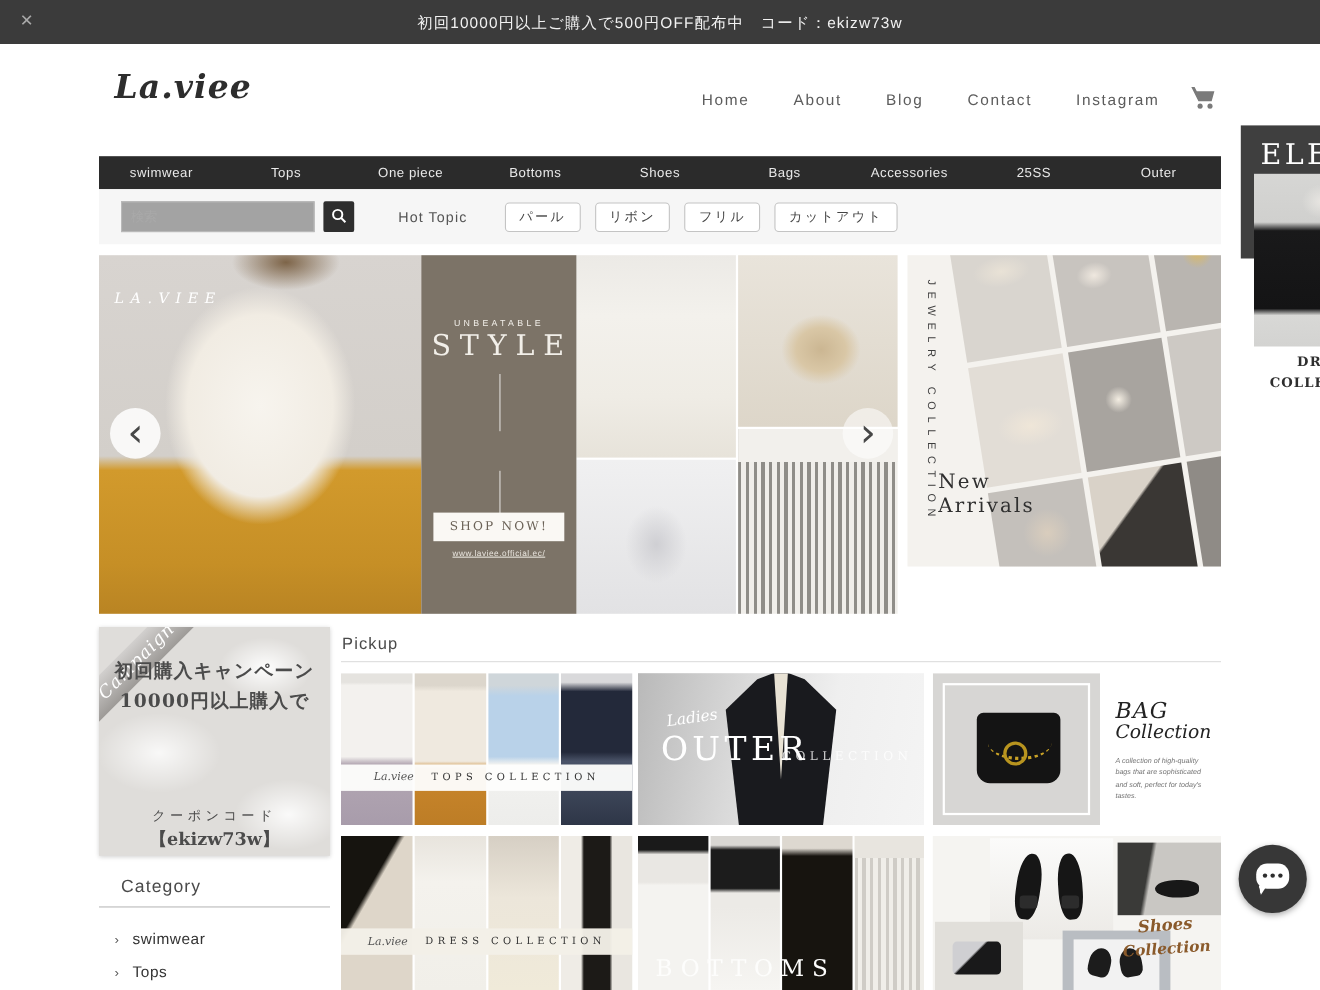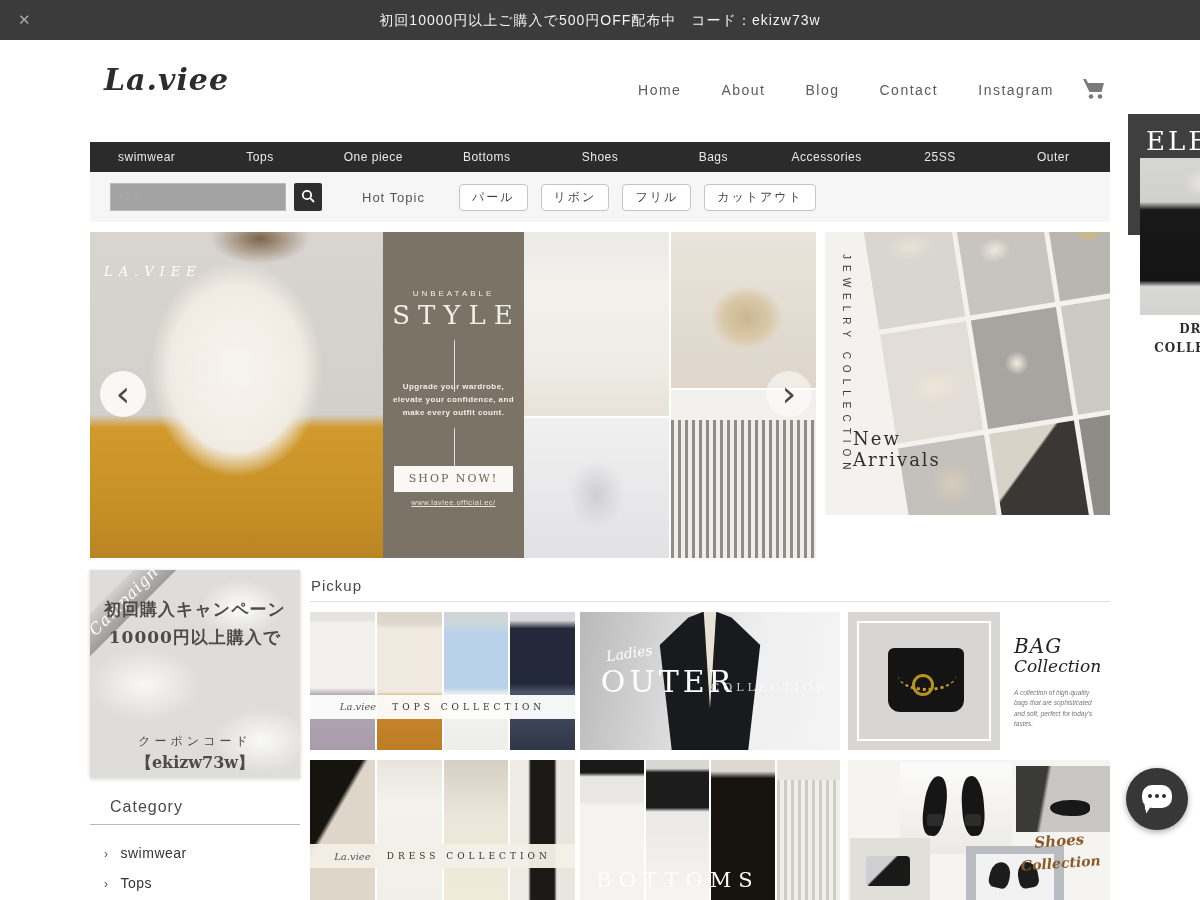--- a/index.html
+++ b/index.html
@@ -280,21 +280,20 @@
 </div>
 
 <div class="hero1">
   <div class="h1-photo">
     <span class="h1-brand">LA.VIEE</span>
   </div>
   <div class="h1-panel">
     <div class="h1-kicker">UNBEATABLE</div>
     <div class="h1-title">STYLE</div>
     <div class="h1-line1"></div>
-    <div class="h1-body">Upgrade your wardrobe, elevate your confidence, and make every outfit count.</div>
     <div class="h1-line2"></div>
     <div class="h1-cta">SHOP NOW!</div>
     <div class="h1-url">www.laviee.official.ec/</div>
   </div>
   <div class="h1-collage">
     <div class="h1c-col">
       <i class="cell-a"></i>
       <i class="cell-b"></i>
     </div>
     <div class="h1c-col">

